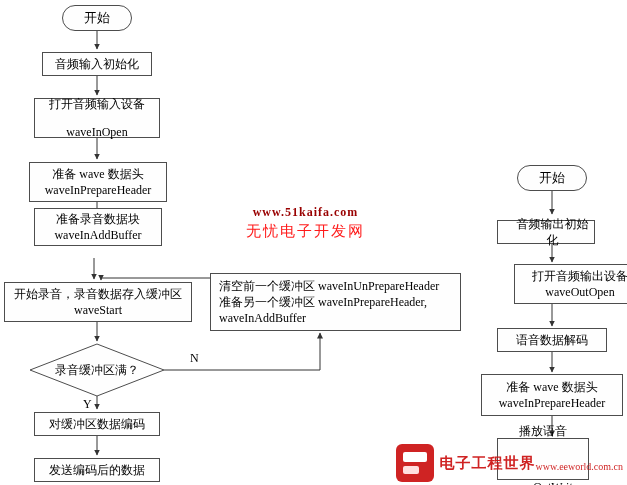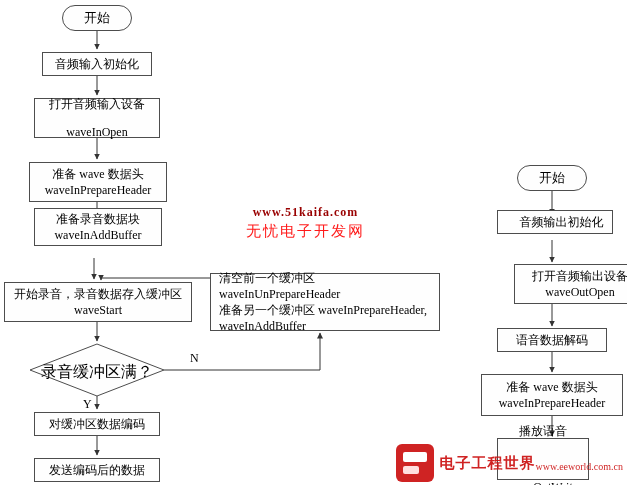--- a/index.html
+++ b/index.html
@@ -21,21 +21,21 @@
     text-align:center;
     font-size:12px;color:#000;
     line-height:1.35;
     padding:2px 3px;
     z-index:1;
   }
   .oval{border-radius:14px;font-size:13px;}
   .loopbox{align-items:flex-start;text-align:left;padding-left:8px;}
   .diamond-label{
     position:absolute;z-index:2;
-    font-size:16px;color:#000;text-align:center;
+    font-size:12px;color:#000;text-align:center;
     background:transparent;border:none;font-family:Liberation Mono, monospace;
   }
   .branch-label{
     position:absolute;z-index:2;
     font-size:12px;color:#000;font-family:"Liberation Serif",serif;
   }
   .wm-center{
     position:absolute;left:246px;top:205px;z-index:2;
     text-align:center;line-height:1.25;
   }
@@ -118,33 +118,33 @@
     <span>开始录音，录音数据存入缓冲区</span>
     <span>waveStart</span>
   </div>
 
   <div class="diamond-label" style="left:40px;top:362px;width:114px;">录音缓冲区满？</div>
 
   <div class="branch-label" style="left:190px;top:351px;">N</div>
 
   <div class="branch-label" style="left:83px;top:397px;">Y</div>
 
-  <div class="node loopbox" style="left:210px;top:273px;width:230px;height:58px;">
+  <div class="node loopbox" style="left:210px;top:273px;width:251px;height:58px;">
     <span>清空前一个缓冲区 waveInUnPrepareHeader</span>
     <span>准备另一个缓冲区  waveInPrepareHeader,</span>
     <span>waveInAddBuffer</span>
   </div>
 
   <div class="node" style="left:34px;top:412px;width:126px;height:24px;">对缓冲区数据编码</div>
 
   <div class="node" style="left:34px;top:458px;width:126px;height:24px;">发送编码后的数据</div>
 
   <div class="node oval" style="left:517px;top:165px;width:70px;height:26px;">开始</div>
 
-  <div class="node" style="left:497px;top:210px;width:116px;height:24px;padding-left:16px;">音频输出初始化</div>
+  <div class="node" style="left:497px;top:220px;width:98px;height:24px;padding-left:16px;">音频输出初始化</div>
 
   <div class="node" style="left:486px;top:264px;width:132px;height:40px;margin-left:28px;">
     <span>打开音频输出设备</span>
     <span>waveOutOpen</span>
   </div>
 
   <div class="node" style="left:497px;top:328px;width:110px;height:24px;">语音数据解码</div>
 
   <div class="node" style="left:481px;top:374px;width:142px;height:42px;">
     <span>准备 wave 数据头</span>

